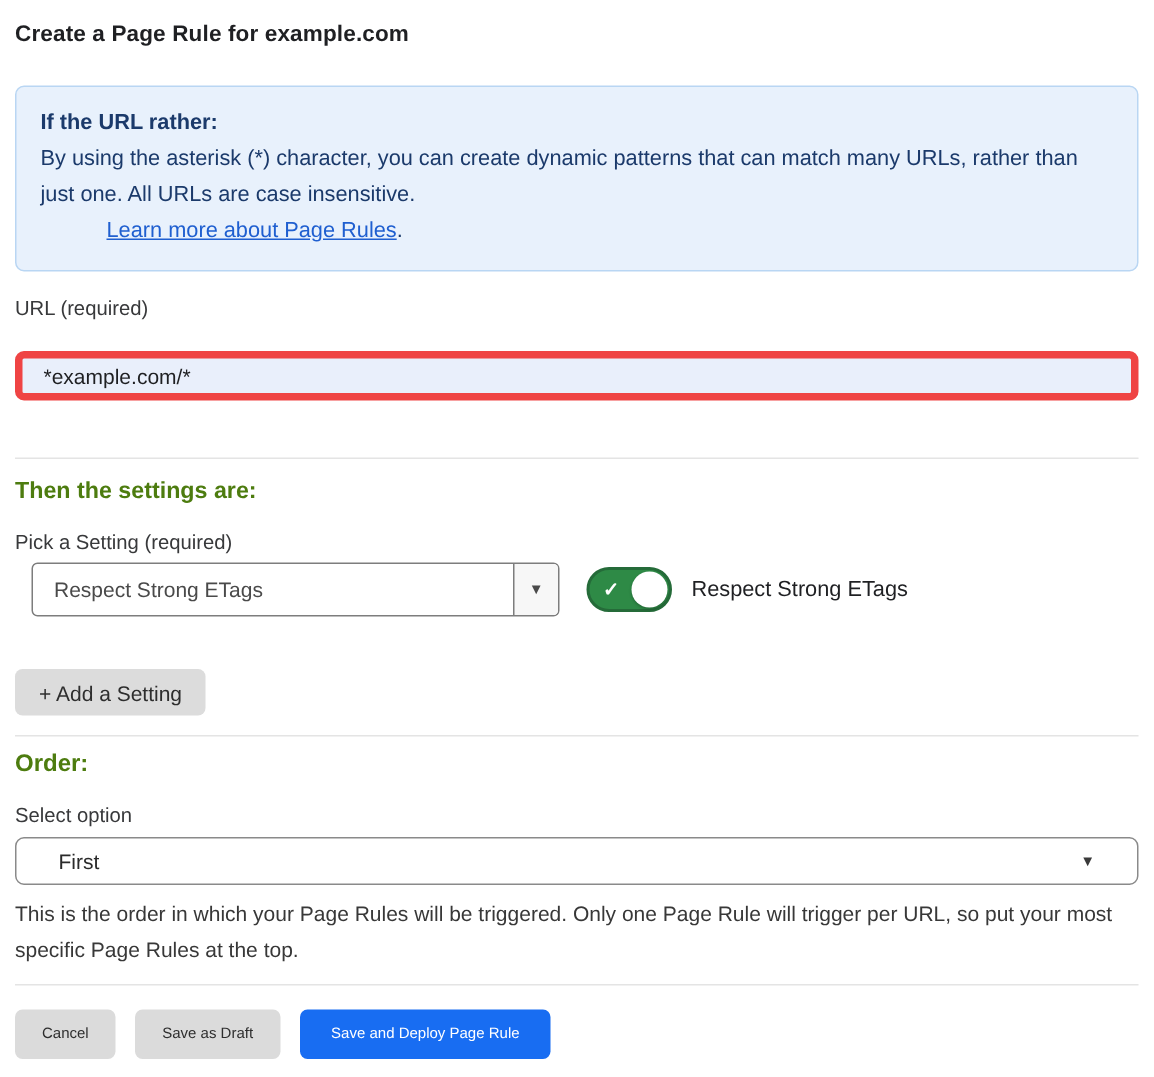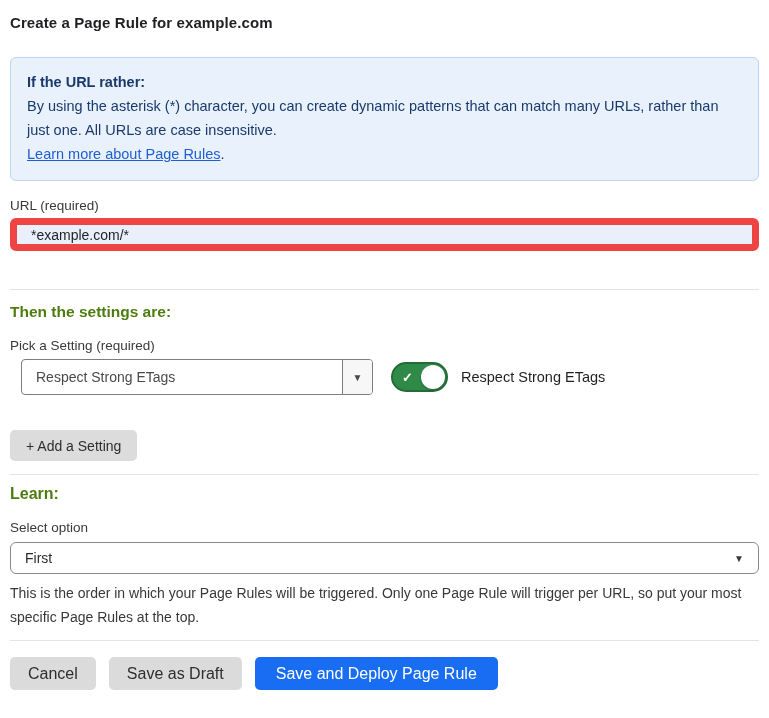--- a/index.html
+++ b/index.html
@@ -30,35 +30,36 @@
     padding: 12px 16px 14px 16px;
     color: #1b3a6b;
     font-size: 14.5px;
     line-height: 24px;
   }
   .info-heading { font-weight: 700; }
   .info-link {
     color: #1f5fd0;
     text-decoration: underline;
     cursor: pointer;
+    margin-left: 44px;
   }
   .info-link-suffix { color: #1b3a6b; }
 
   .field-label {
     margin-top: 17px;
     font-size: 13.5px;
     color: #38393b;
   }
 
   .url-input {
-    margin-top: 5px;
+    margin-top: 21px;
     width: 100%;
     height: 33px;
     background: #e9effb;
-    border: 7px solid #ef4444;
+    border: 5px solid #ef4444;
     border-radius: 6px;
     padding: 0 14px;
     font-family: "Liberation Sans", sans-serif;
     font-size: 14px;
     color: #1f2023;
     outline: none;
   }
 
   .divider {
     border: none;
@@ -165,21 +166,21 @@
   .order-select {
     margin-top: 7px;
     width: 100%;
     height: 32px;
     border: 1px solid #8a8a8a;
     border-radius: 6px;
     background: #ffffff;
     display: flex;
     align-items: center;
     justify-content: space-between;
-    padding: 0 14px;
+    padding: 0 28px;
     cursor: pointer;
   }
   .order-select-value { font-size: 14px; color: #2a2a2a; }
   .order-select-arrow { font-size: 10px; color: #3a3a3a; }
 
   .help-text {
     margin-top: 7px;
     font-size: 14px;
     line-height: 24px;
     color: #383838;
@@ -190,21 +191,21 @@
     margin-top: 16px;
     display: flex;
     align-items: center;
     gap: 13px;
   }
   .btn {
     height: 33px;
     border: none;
     border-radius: 5px;
     font-family: "Liberation Sans", sans-serif;
-    font-size: 16px;
+    font-size: 10px;
     cursor: pointer;
   }
   .btn-gray {
     background: #dbdbdb;
     color: #2e2e2e;
     padding: 0 18px;
   }
   .btn-primary {
     background: #186df2;
     color: #ffffff;
@@ -244,21 +245,21 @@
       <span class="toggle-check">✓</span>
       <span class="toggle-knob"></span>
     </div>
     <span class="toggle-label">Respect Strong ETags</span>
   </div>
 
   <button class="add-setting-btn">+ Add a Setting</button>
 
   <hr class="divider divider-2">
 
-  <h2 class="section-heading order-heading">Learn:</h2>
+  <h2 class="section-heading order-heading">Order:</h2>
 
   <div class="field-label">Select option</div>
 
   <div class="order-select">
     <span class="order-select-value">First</span>
     <span class="order-select-arrow">▼</span>
   </div>
 
   <div class="help-text">This is the order in which your Page Rules will be triggered. Only one Page Rule will trigger per URL, so put your most specific Page Rules at the top.</div>
 

